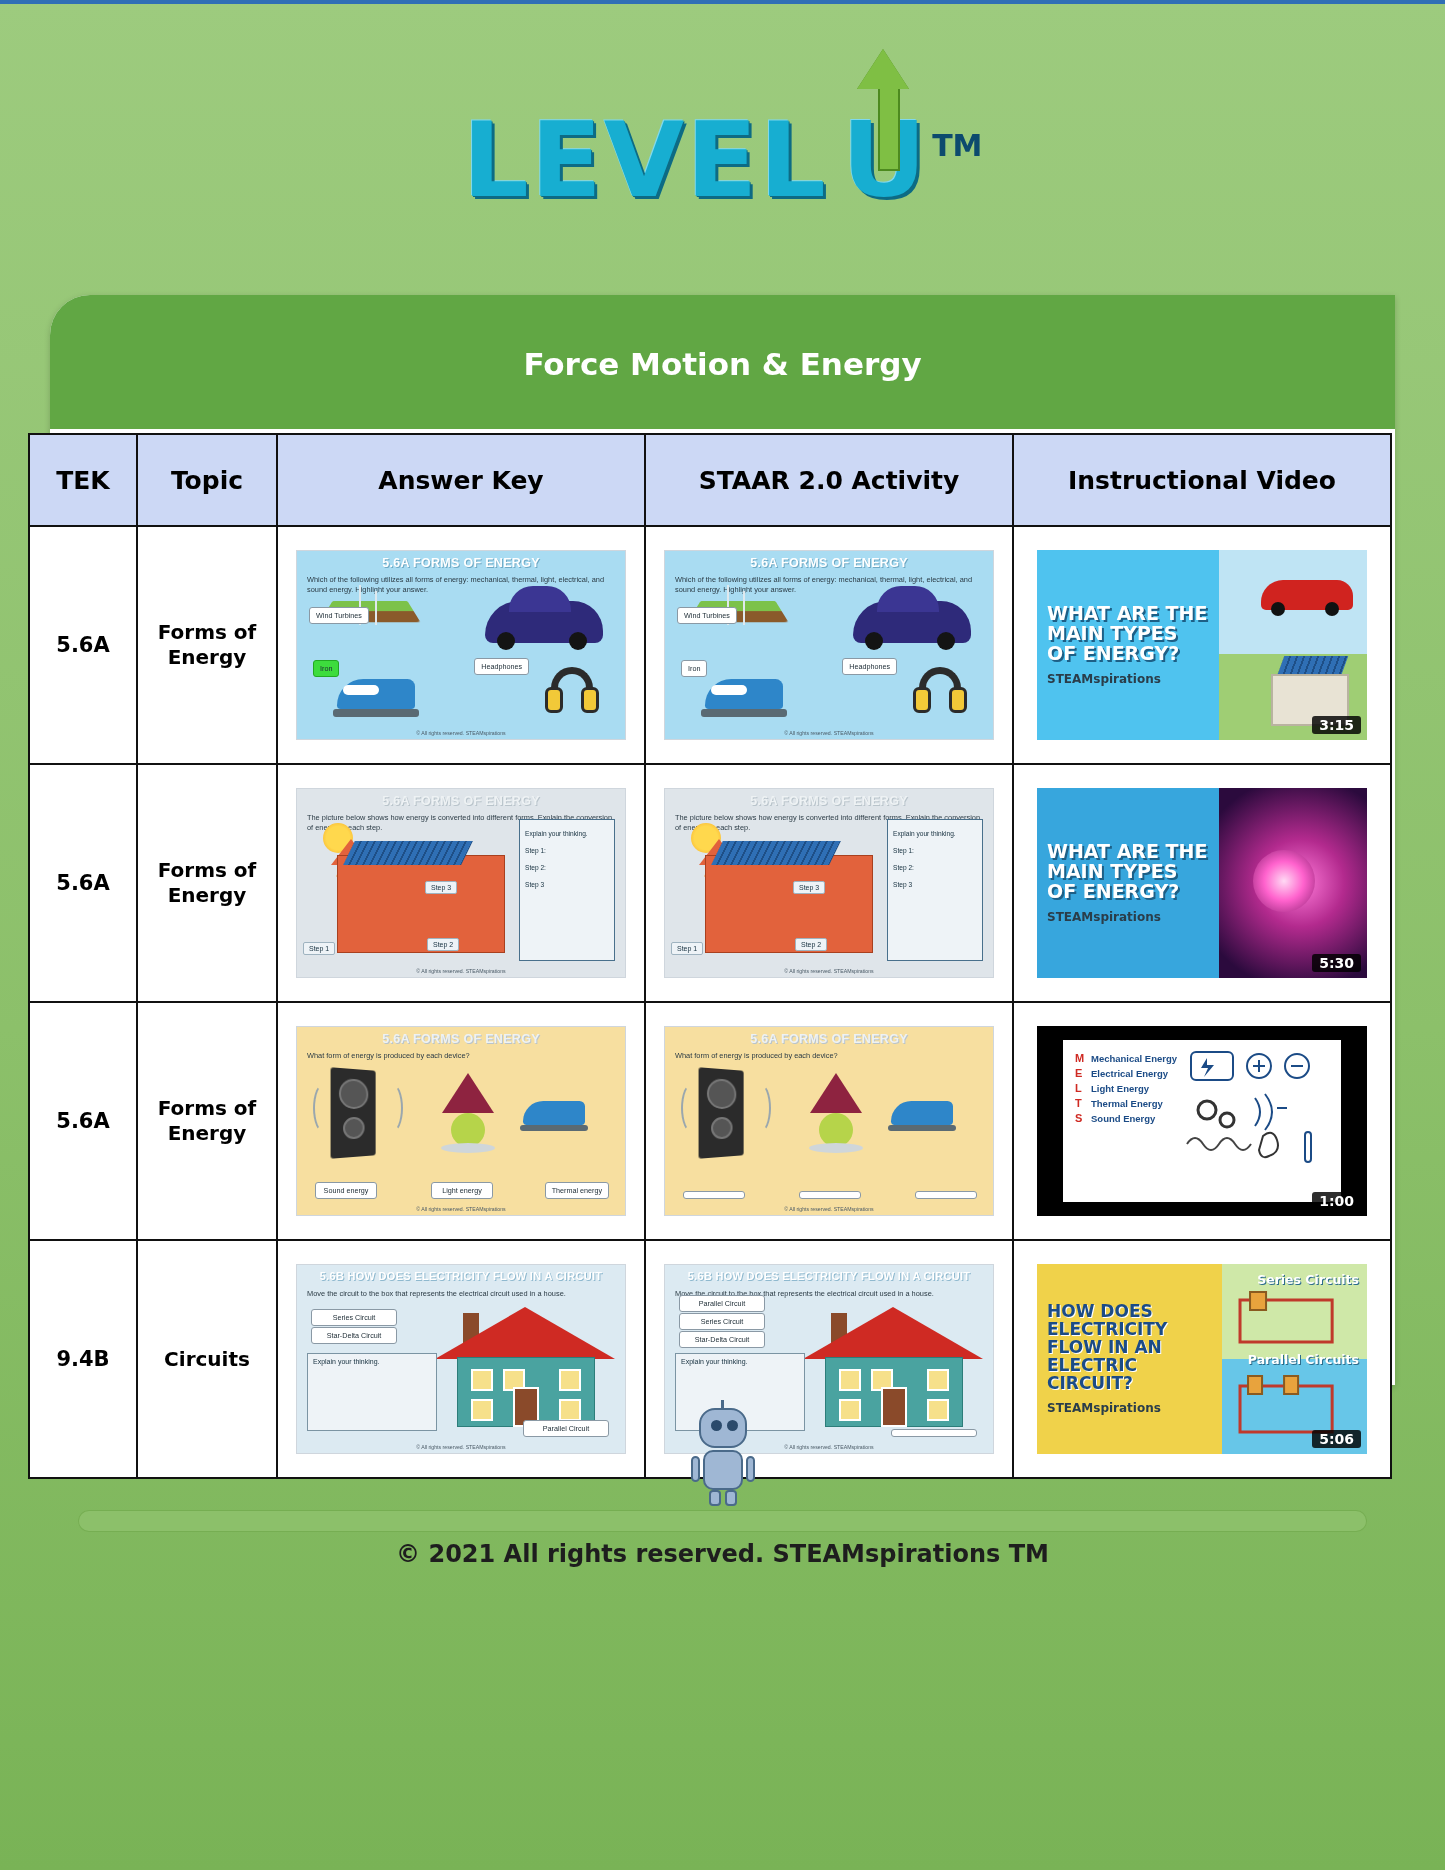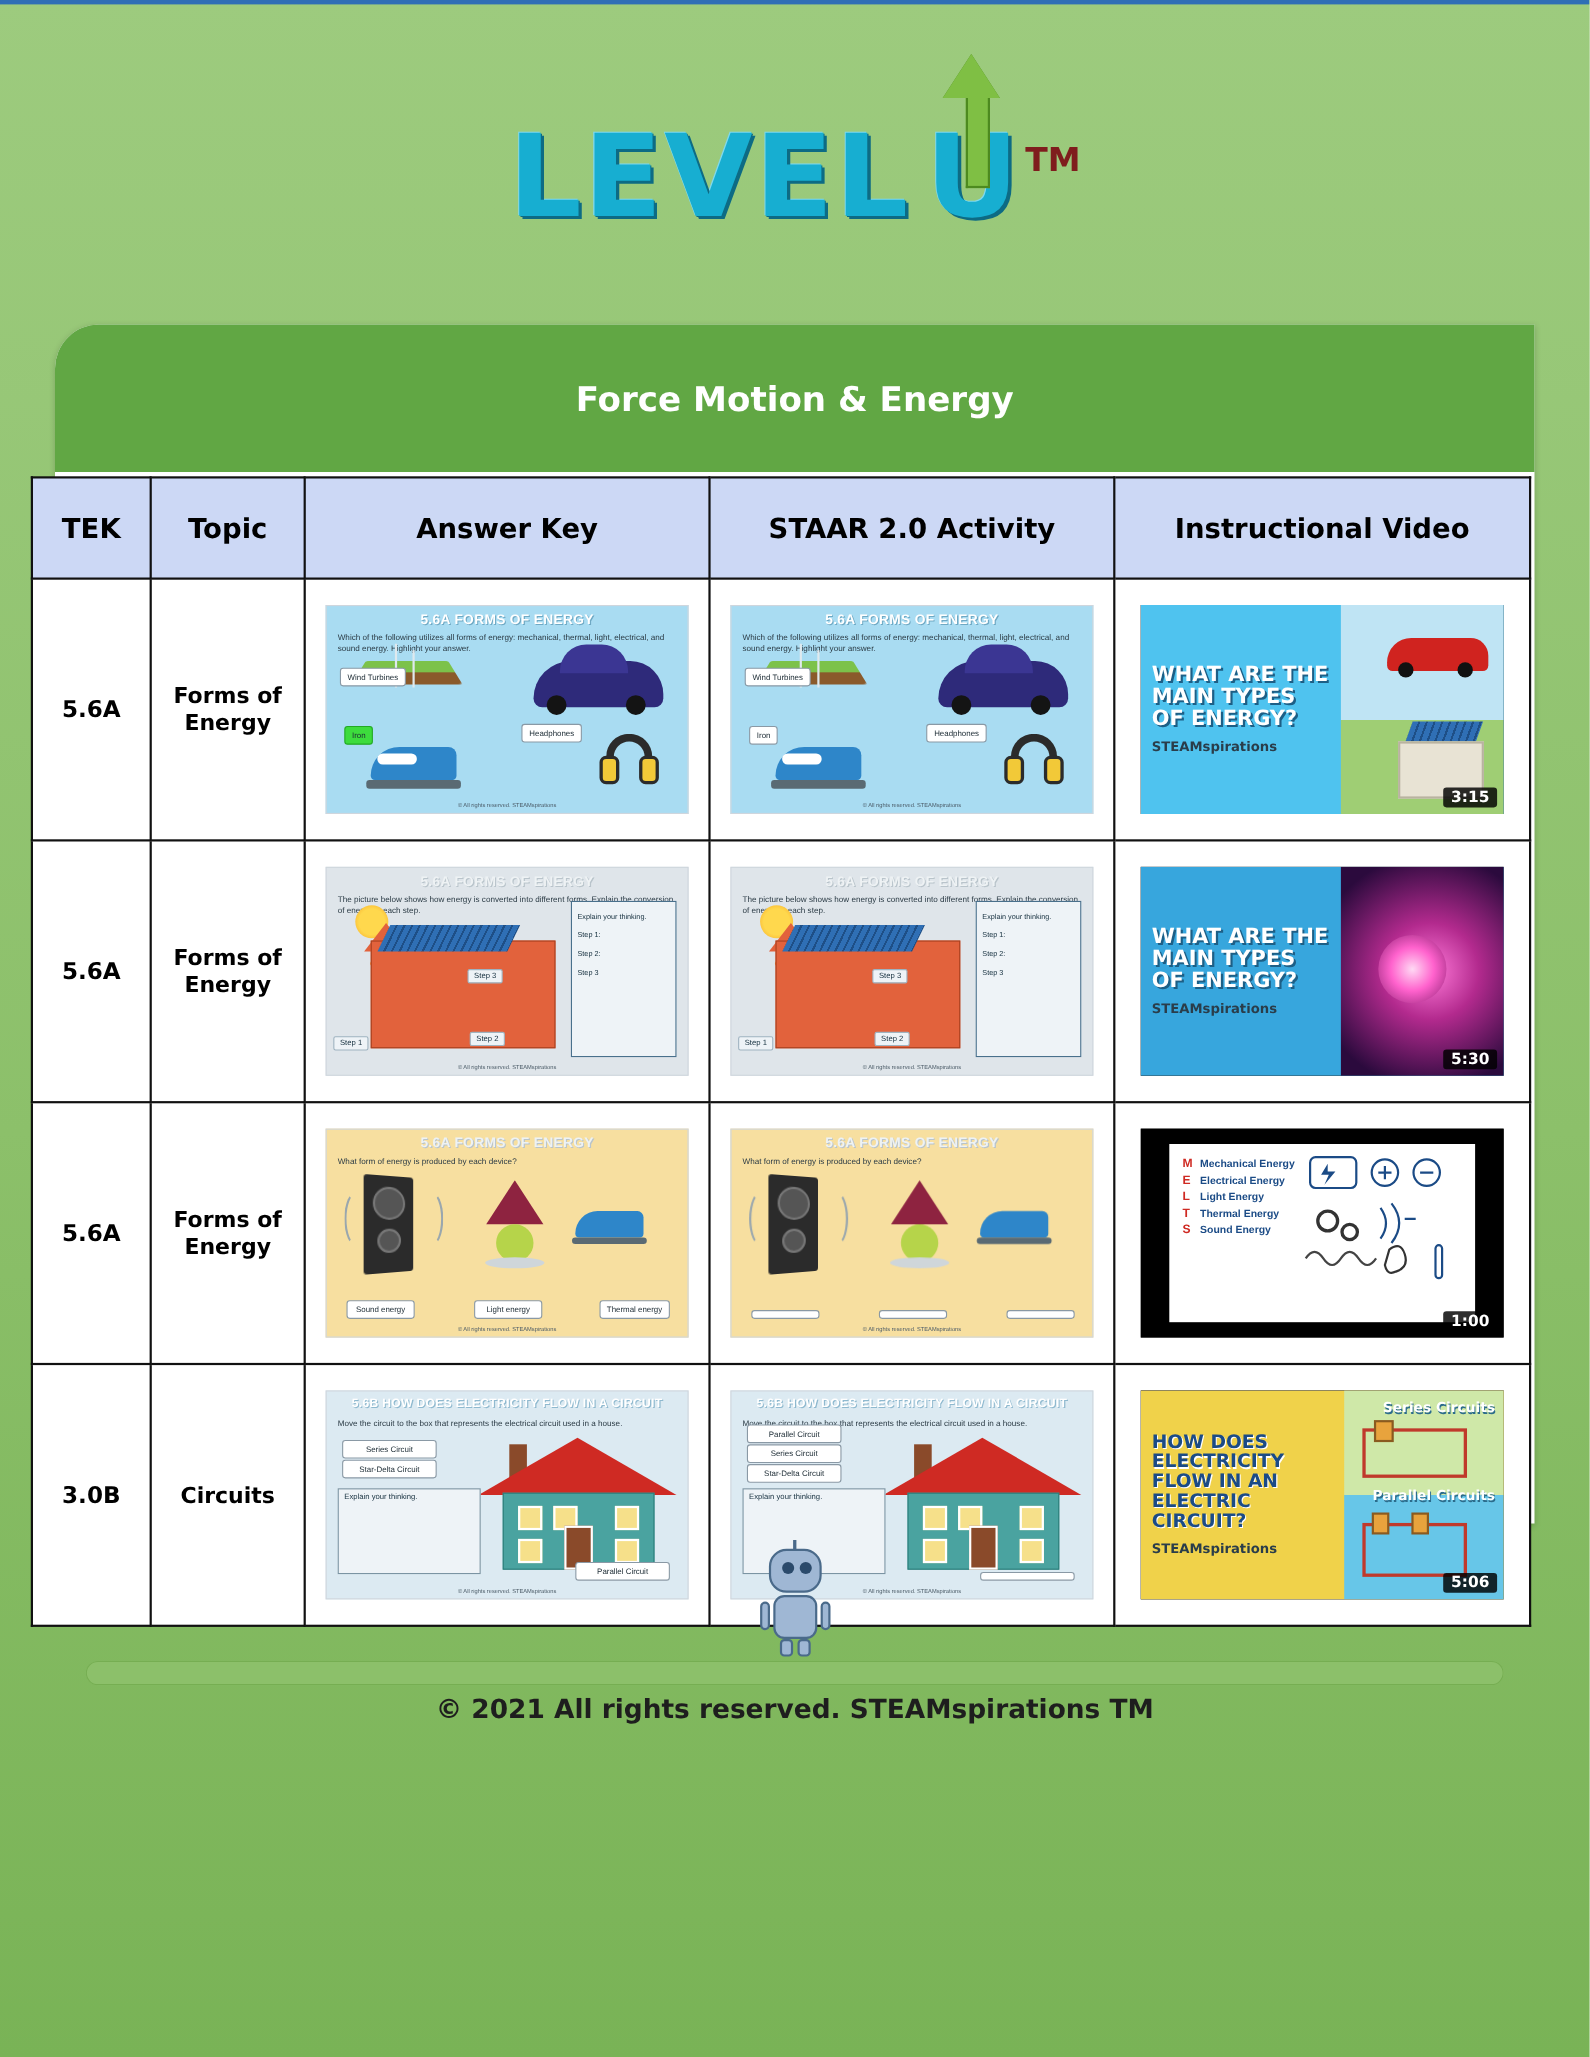--- a/index.html
+++ b/index.html
@@ -47,21 +47,21 @@
     width: 22px; height: 86px; background:#7fbf44; left: 10px; top: 20px;
     border:2px solid #4d8a1f; border-top:none;
   }
   .arrow-head {
     width:0; height:0; border-left:26px solid transparent; border-right:26px solid transparent;
     border-bottom: 40px solid #7fbf44; left: -11px; top: -16px;
     filter: drop-shadow(0 0 0 #4d8a1f);
   }
   .logo-tm {
     font-family:"DejaVu Sans", sans-serif;
-    font-size: 30px; font-weight:900; color:#7f1d1d; margin-left:6px; margin-bottom:46px;
+    font-size: 30px; font-weight:900; color:#0c4a6e; margin-left:6px; margin-bottom:46px;
   }
   .logo-line2 { position: relative; display:flex; align-items:center; margin-top:-8px; }
   .logo-science {
     font-family: "DejaVu Sans", sans-serif;
     font-size: 104px; font-weight: 900; letter-spacing: 2px;
     color: #8dc63f;
     text-shadow: 3px 3px 0 #4d8a1f, -1px -1px 0 #c4e88a;
     line-height: .95;
   }
   .flask {
@@ -560,21 +560,21 @@
               <rect x="120" y="84" width="6" height="30" rx="3" fill="none" stroke="#1b4b86" stroke-width="2"></rect>
             </svg>
           </div>
           <div class="dur">1:00</div>
         </div>
       </td>
     </tr>
 
     <tr>
       <td>
-        <div class="tek-txt">3.0B</div>
+        <div class="tek-txt">9.4B</div>
       </td>
       <td>
         <div class="topic-txt">Circuits</div>
       </td>
       <td>
         <div class="slide sl-lightb">
           <div class="sl-title blue" style="font-size:11px;">5.6B HOW DOES ELECTRICITY FLOW IN A CIRCUIT</div>
           <div class="sl-sub">Move the circuit to the box that represents the electrical circuit used in a house.</div>
           <div class="house2">
             <span class="chim"></span>

